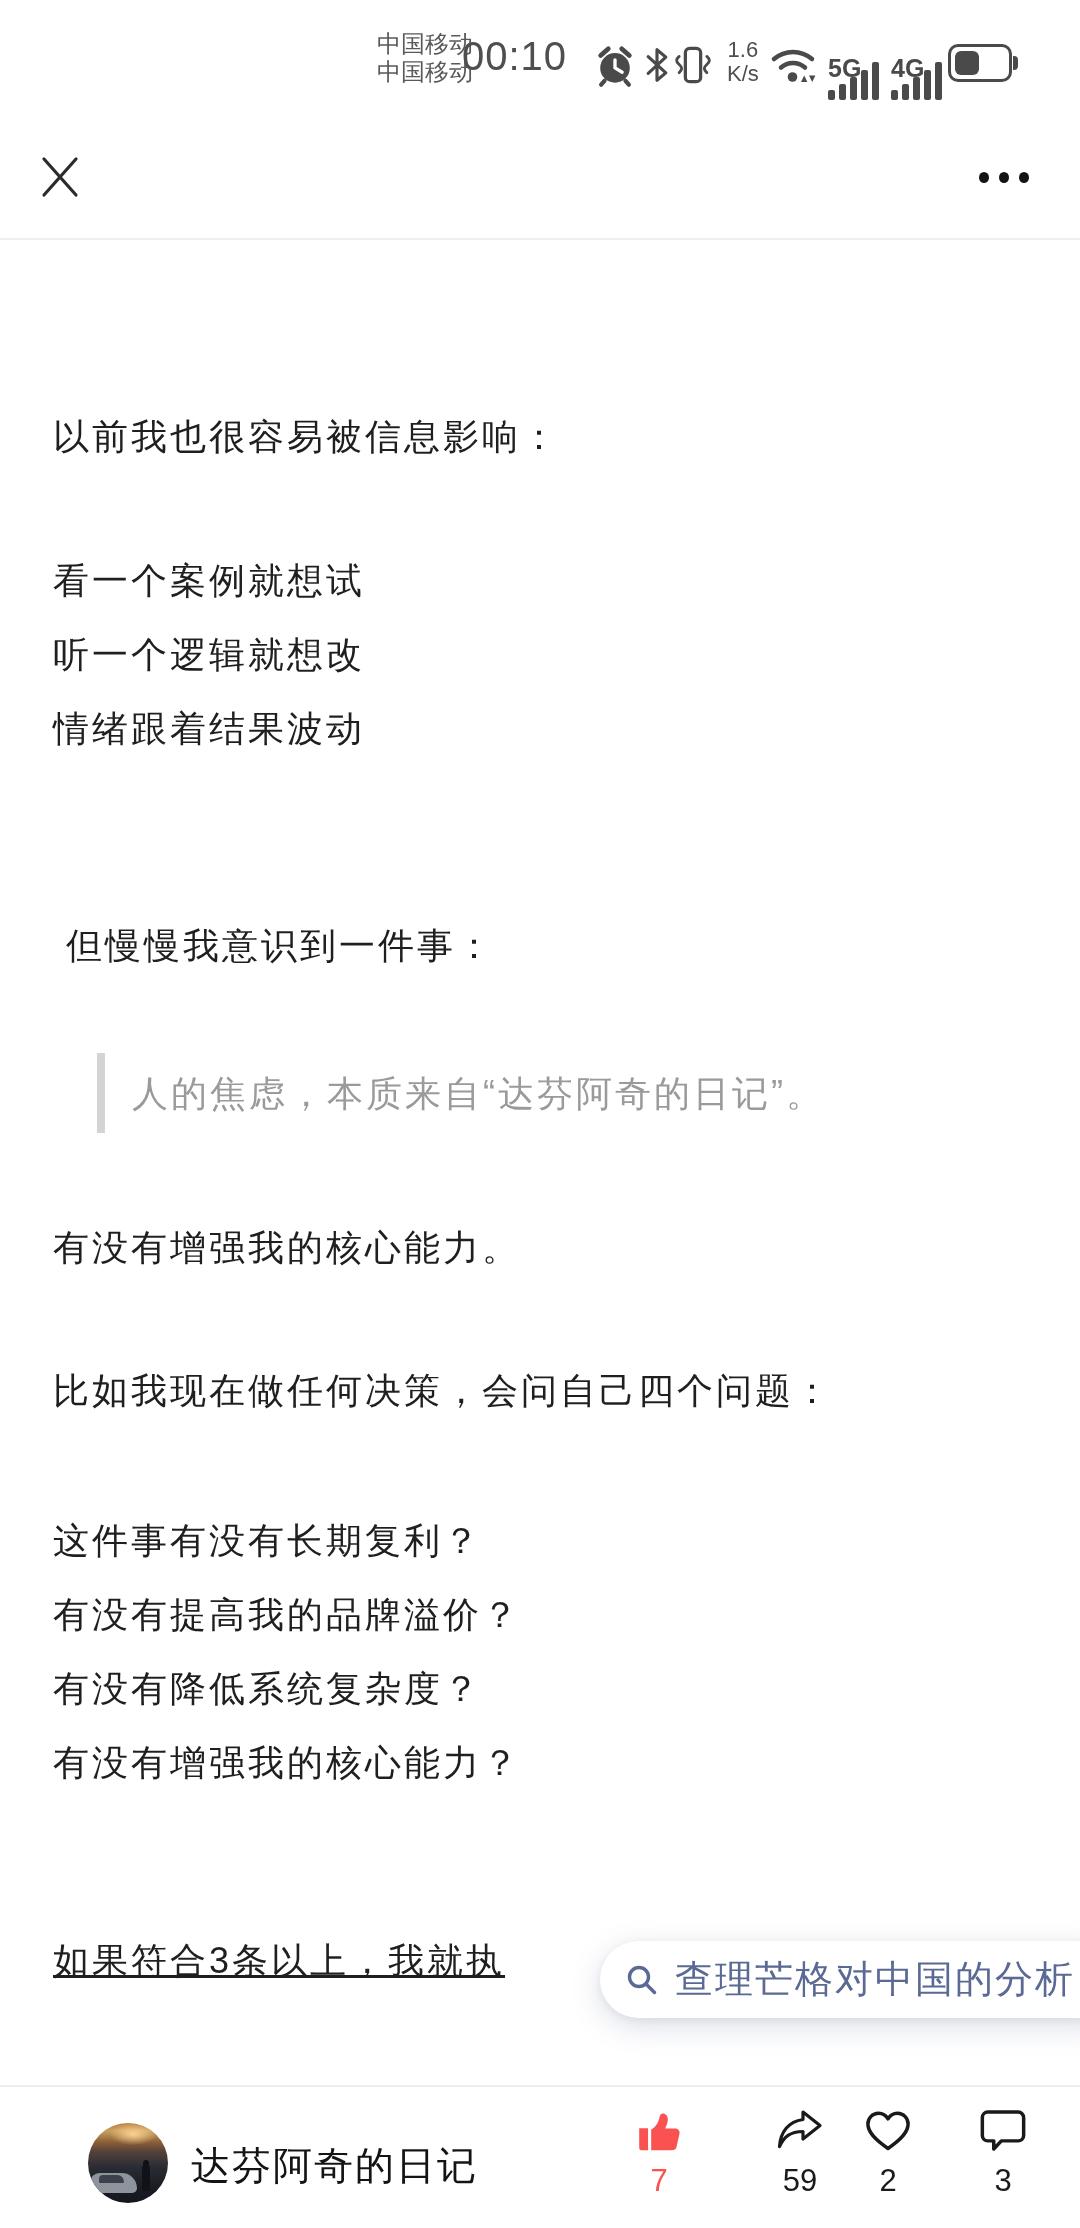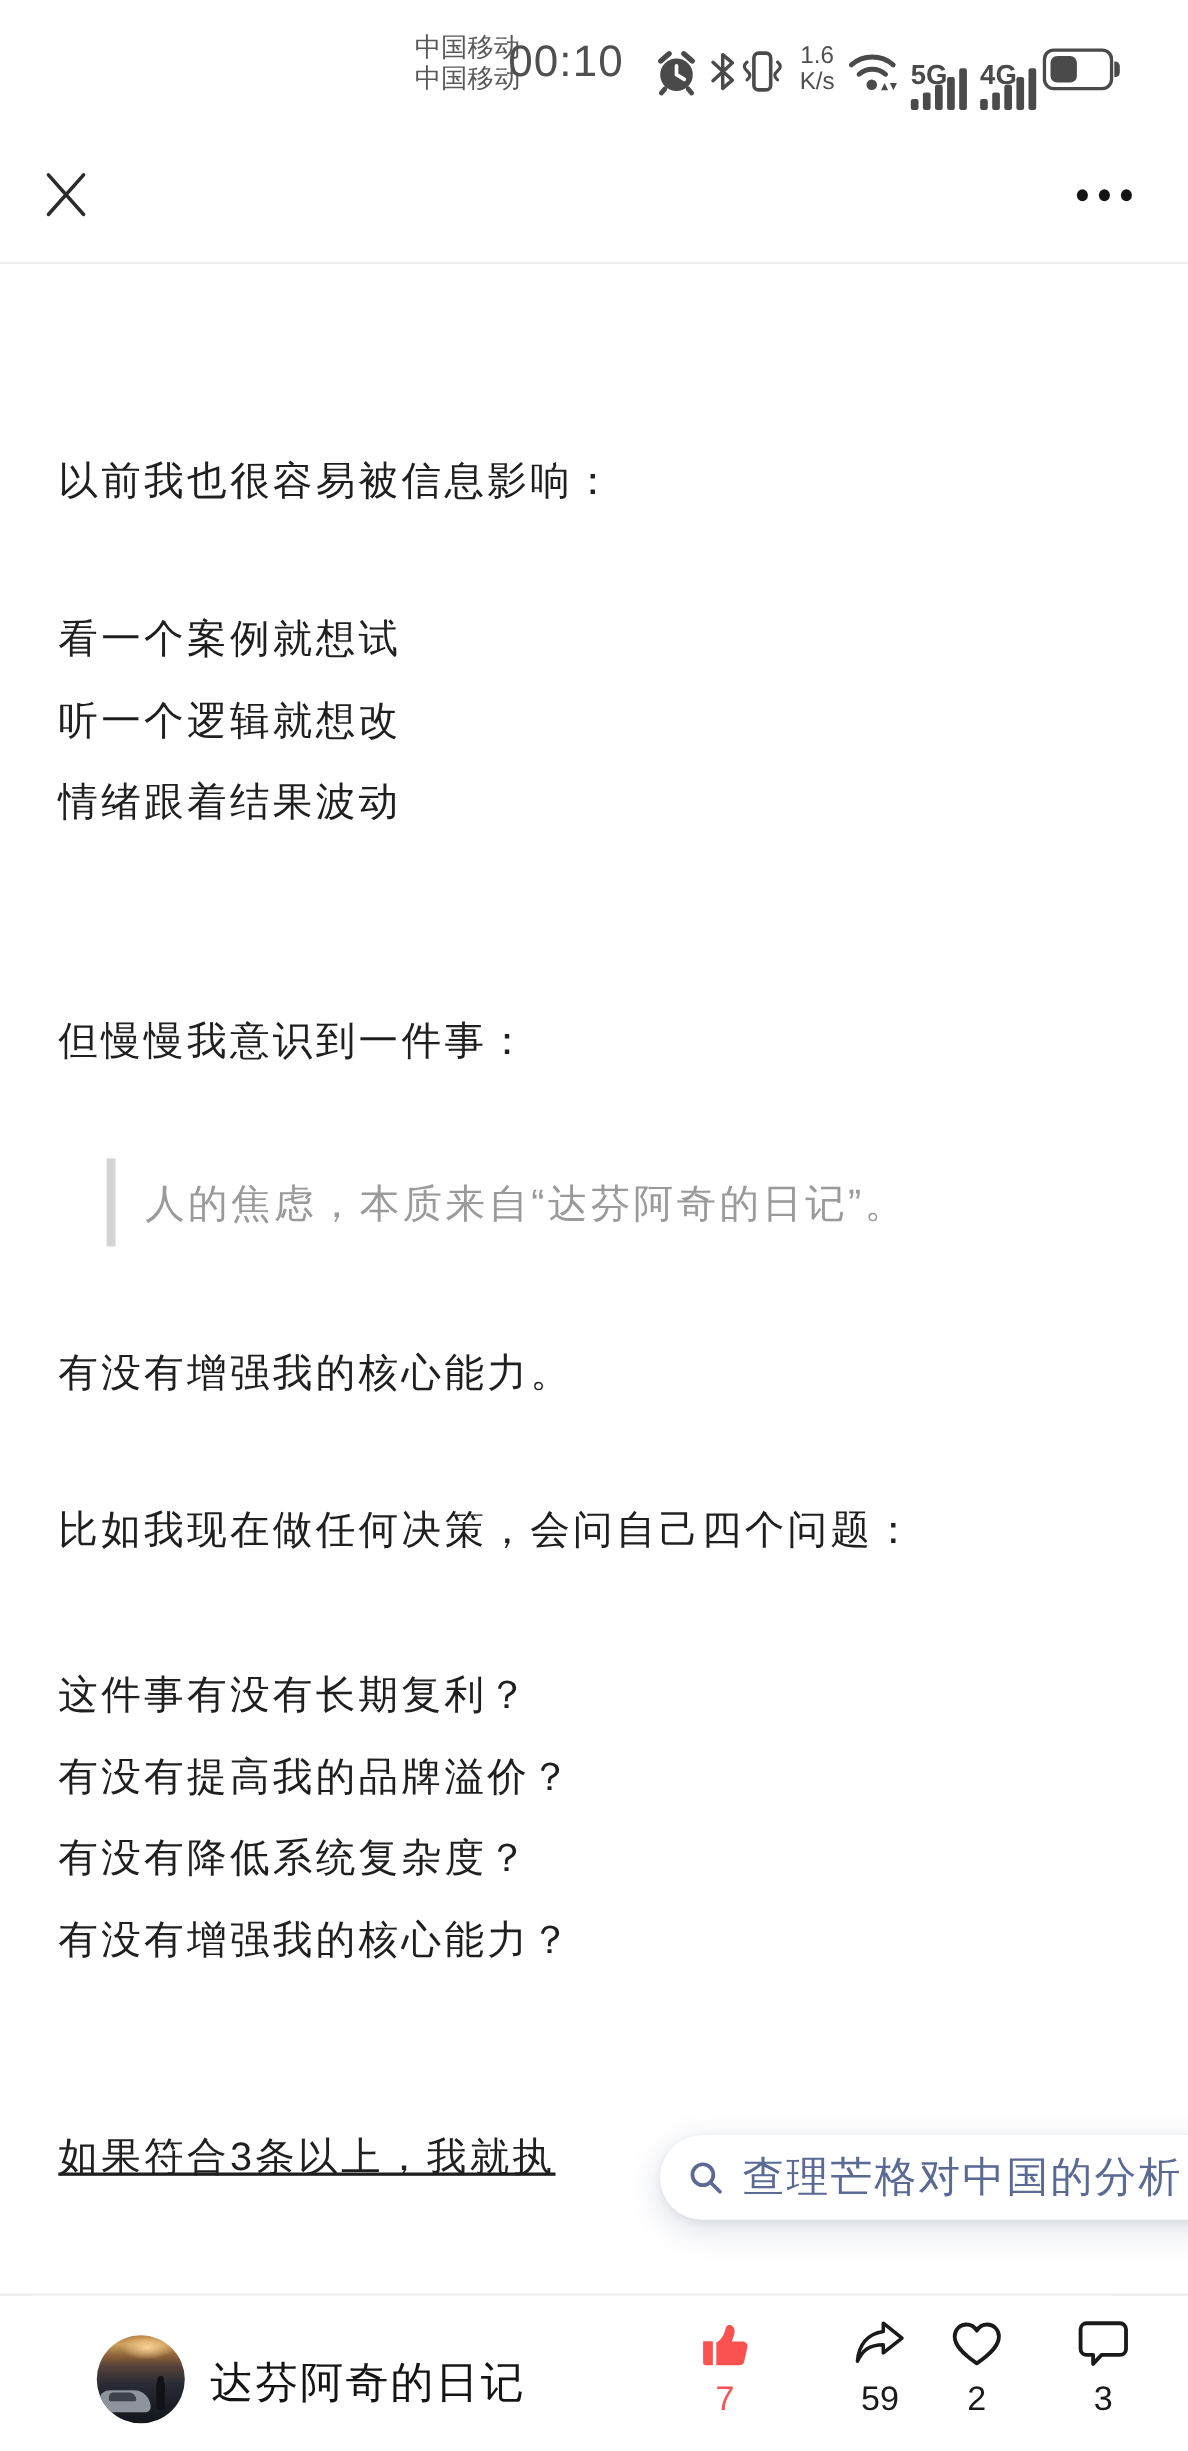--- a/index.html
+++ b/index.html
@@ -35,21 +35,21 @@
   .close-btn{position:absolute;left:38px;top:154px;width:44px;height:46px;cursor:pointer;}
   .more-btn{position:absolute;left:968px;top:158px;width:72px;height:38px;display:flex;align-items:center;justify-content:center;gap:10px;cursor:pointer;}
   .more-btn i{width:10px;height:11px;border-radius:50%;background:#141414;}
   .header-divider{position:absolute;left:0;top:238px;width:1080px;height:2px;background:#efefef;}
   
   .line{position:absolute;left:53px;font-size:36px;letter-spacing:3px;color:#1f1f1f;white-space:nowrap;}
   .l0{top:413px;}
   .l1{top:557px;}
   .l2{top:631px;}
   .l3{top:705px;}
-  .l4{top:922px;}
+  .l4{top:922px;margin-left:13px;}
   .l5{top:1224px;}
   .l6{top:1367px;}
   .l7{top:1517px;}
   .l8{top:1591px;}
   .l9{top:1665px;}
   .l10{top:1739px;}
   .l11{top:1937px;text-decoration:underline;}
   .quote-bar{position:absolute;left:97px;top:1053px;width:8px;height:80px;background:#d4d4d4;}
   .quote-text{position:absolute;left:132px;top:1070px;font-size:36px;letter-spacing:3px;color:#9a9a9a;white-space:nowrap;}
   

